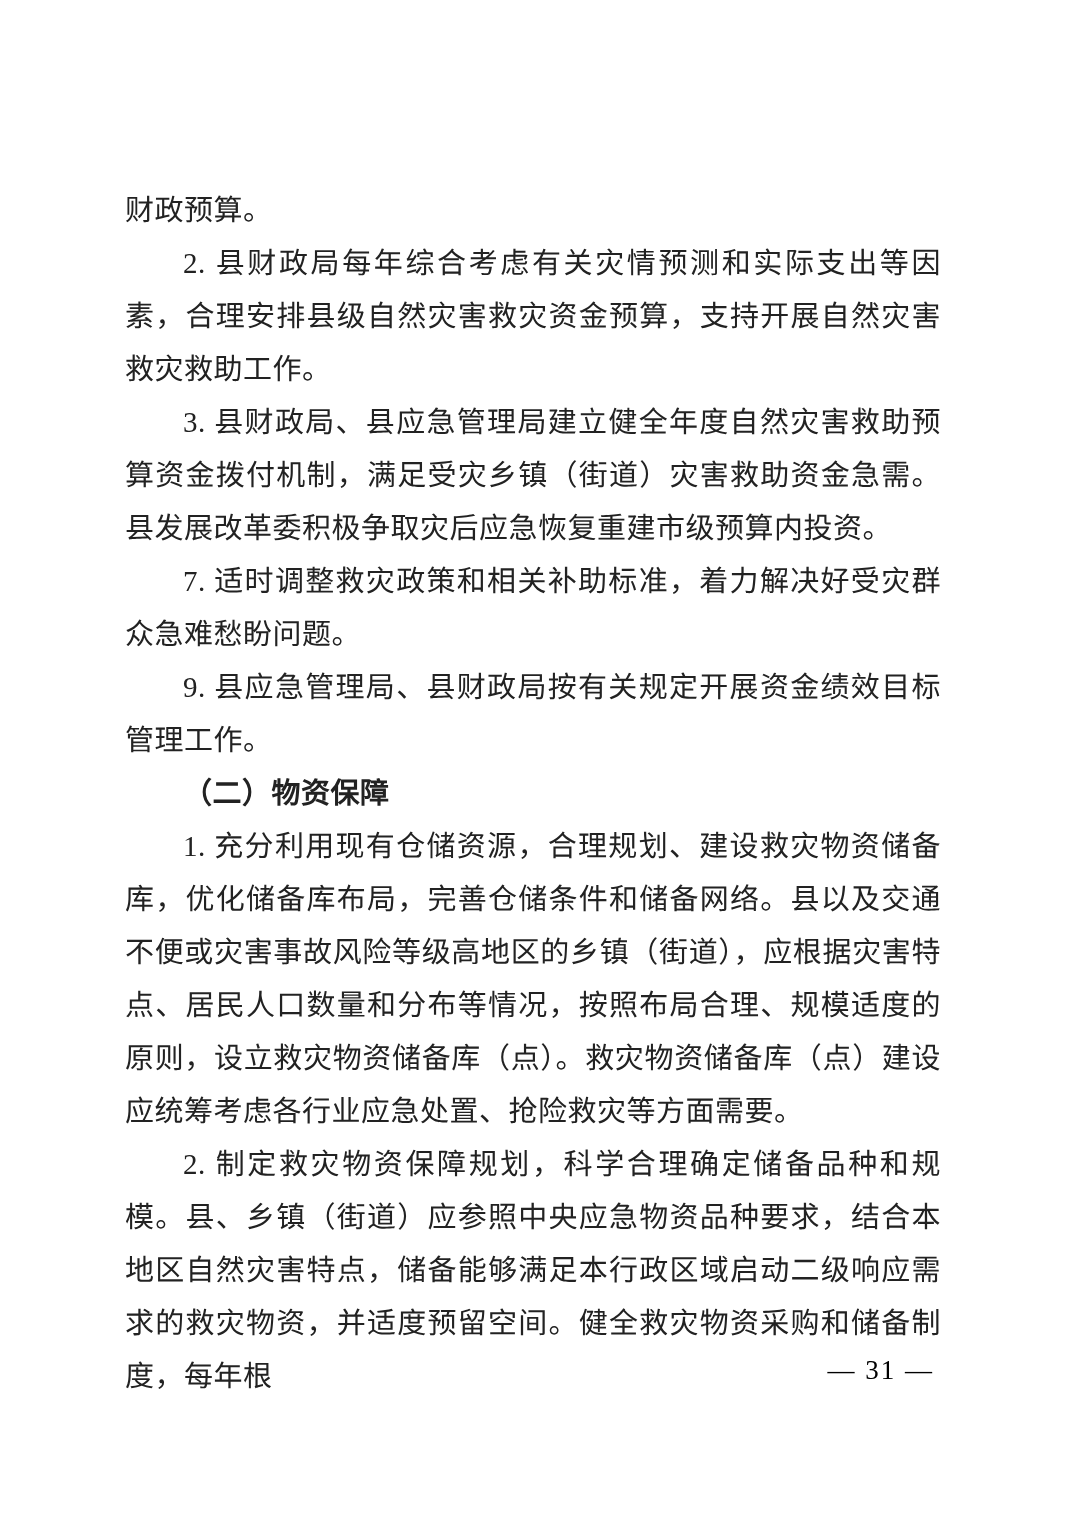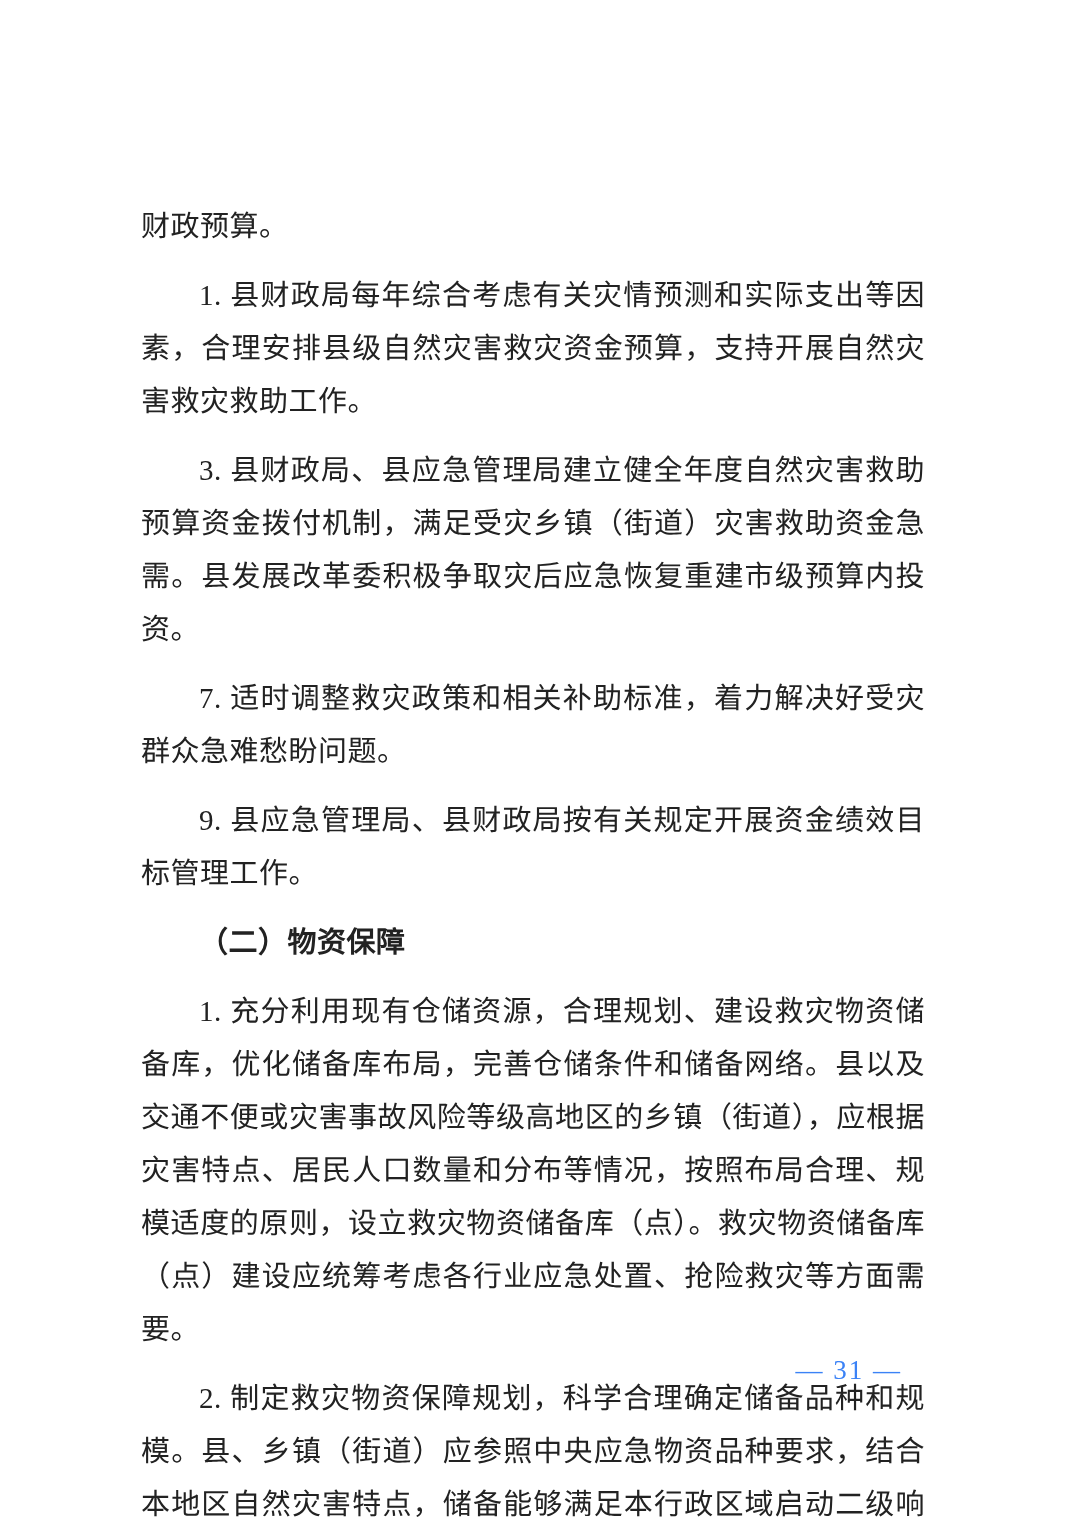--- a/index.html
+++ b/index.html
@@ -25,48 +25,48 @@
     left: 125px;
     top: 184px;
     width: 816px;
     font-size: 29px;
     line-height: 53px;
     text-align: justify;
     text-justify: inter-character;
     letter-spacing: 0.5px;
   }
   .para {
-    margin: 16px;
+    margin: 0;
     text-indent: 2em;
     font-weight: 400;
   }
   .para.cont {
     text-indent: 0;
   }
   .para.heading {
     font-weight: 700;
   }
   .page-footer {
     position: absolute;
     top: 1352px;
-    right: 172px;
+    right: 140px;
     font-size: 27px;
     line-height: 36px;
     letter-spacing: 2px;
-    color: #3b82f6;
+    color: #000000;
   }
 </style>
 </head>
 <body>
 
 <div class="page">
 
   <div class="text-block">
     <p class="para cont">财政预算。</p>
-    <p class="para">1. 县财政局每年综合考虑有关灾情预测和实际支出等因素，合理安排县级自然灾害救灾资金预算，支持开展自然灾害救灾救助工作。</p>
+    <p class="para">2. 县财政局每年综合考虑有关灾情预测和实际支出等因素，合理安排县级自然灾害救灾资金预算，支持开展自然灾害救灾救助工作。</p>
     <p class="para">3. 县财政局、县应急管理局建立健全年度自然灾害救助预算资金拨付机制，满足受灾乡镇（街道）灾害救助资金急需。县发展改革委积极争取灾后应急恢复重建市级预算内投资。</p>
     <p class="para">7. 适时调整救灾政策和相关补助标准，着力解决好受灾群众急难愁盼问题。</p>
     <p class="para">9. 县应急管理局、县财政局按有关规定开展资金绩效目标管理工作。</p>
     <p class="para heading">（二）物资保障</p>
     <p class="para">1. 充分利用现有仓储资源，合理规划、建设救灾物资储备库，优化储备库布局，完善仓储条件和储备网络。县以及交通不便或灾害事故风险等级高地区的乡镇（街道），应根据灾害特点、居民人口数量和分布等情况，按照布局合理、规模适度的原则，设立救灾物资储备库（点）。救灾物资储备库（点）建设应统筹考虑各行业应急处置、抢险救灾等方面需要。</p>
     <p class="para">2. 制定救灾物资保障规划，科学合理确定储备品种和规模。县、乡镇（街道）应参照中央应急物资品种要求，结合本地区自然灾害特点，储备能够满足本行政区域启动二级响应需求的救灾物资，并适度预留空间。健全救灾物资采购和储备制度，每年根</p>
   </div>
 
   <div class="page-footer">— 31 —</div>
 

